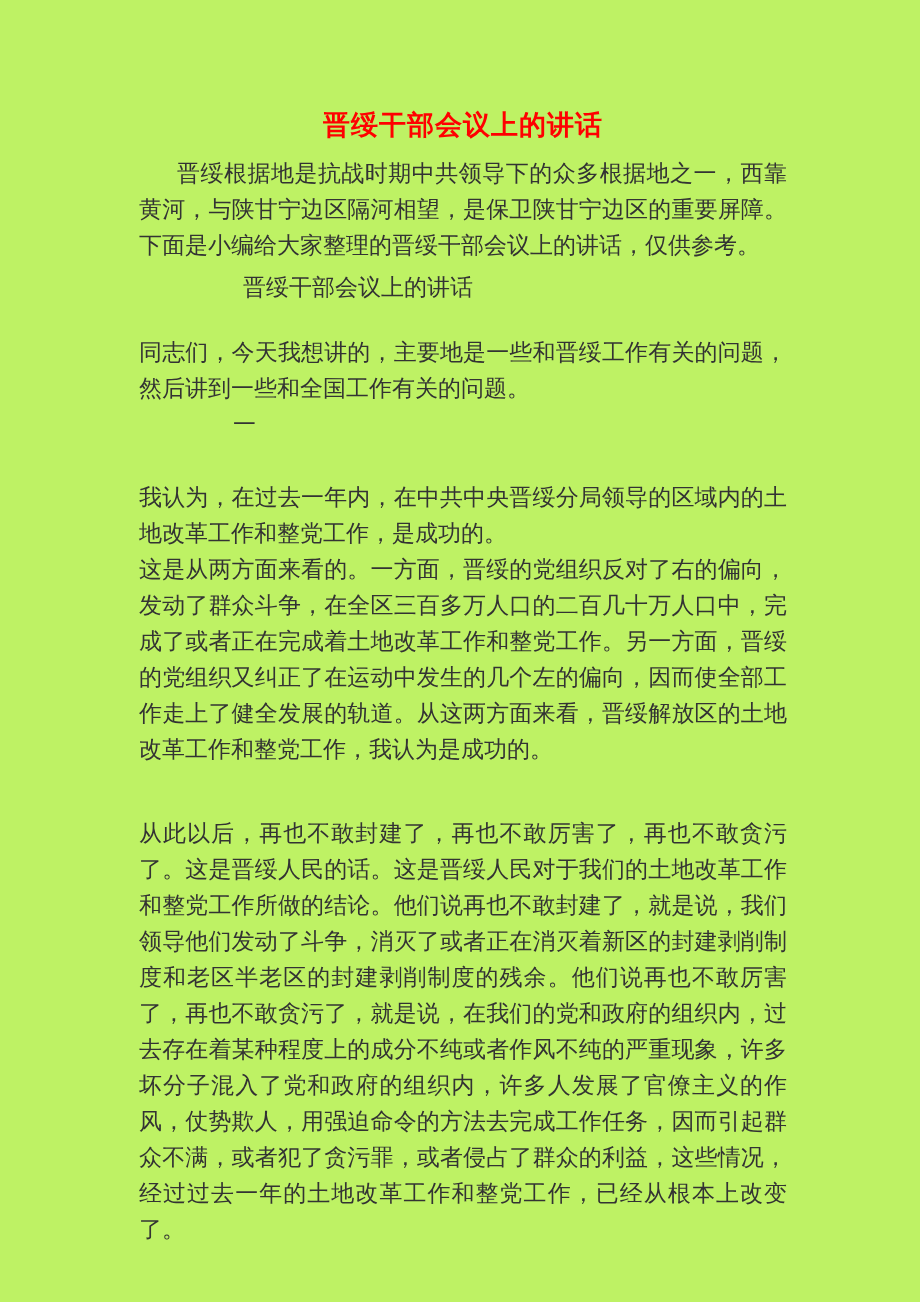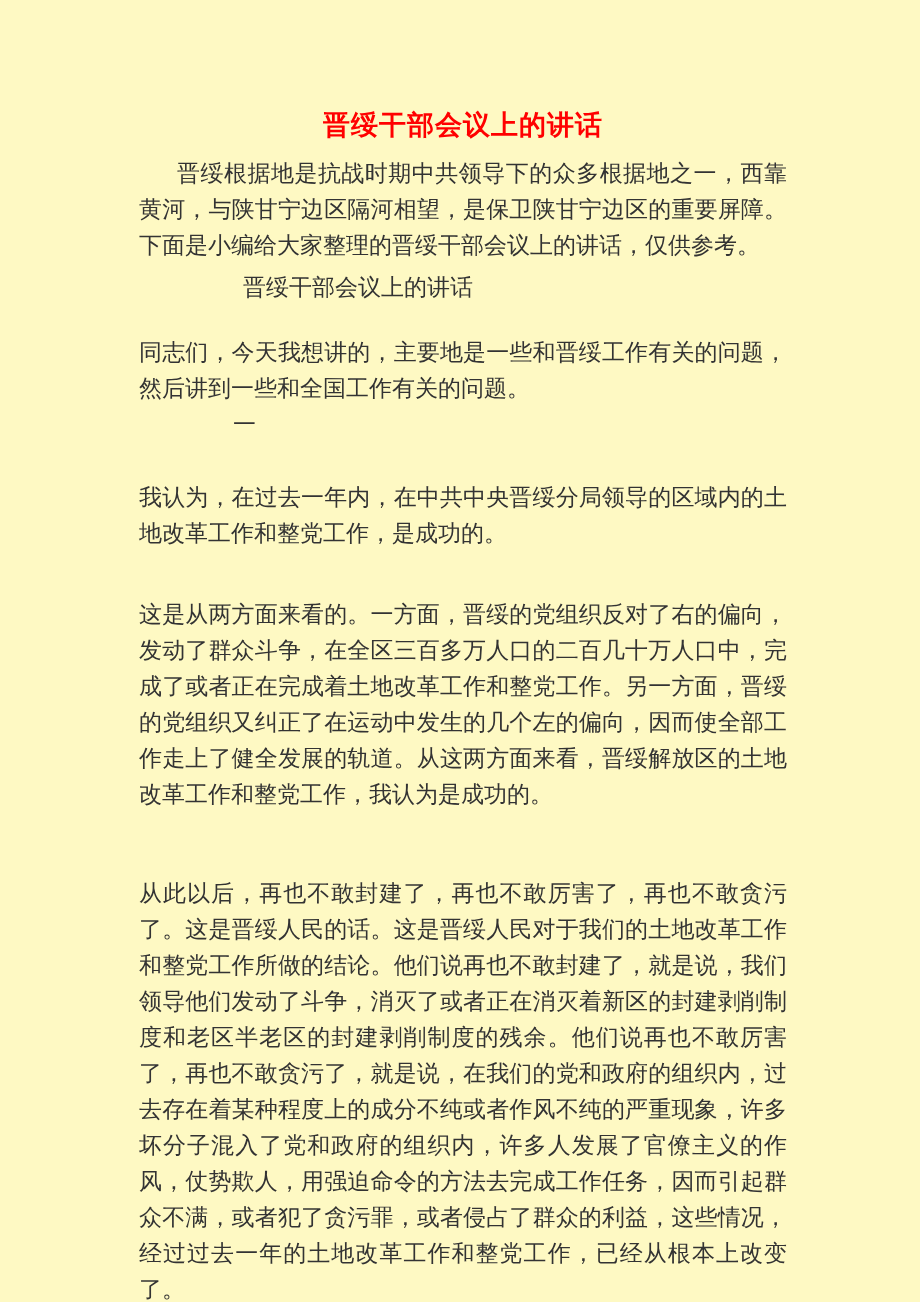--- a/index.html
+++ b/index.html
@@ -4,21 +4,21 @@
 <style>
   html, body {
     margin: 0;
     padding: 0;
     background: #ffffff;
   }
   .page {
     position: relative;
     width: 920px;
     height: 1302px;
-    background: #fef9c3;
+    background: #bef264;
     overflow: hidden;
     font-family: "Liberation Serif", "DejaVu Serif", serif;
     color: #333333;
   }
   .doc {
     padding: 106px 133px 0 139px;
   }
   .doc-title {
     margin: 0;
     font-family: "Liberation Sans", "DejaVu Sans", sans-serif;
@@ -51,24 +51,23 @@
   }
   .para-section-marker {
     margin-top: 0;
     text-indent: 94px;
     text-align: left;
   }
   .para-assessment {
     margin-top: 37px;
   }
   .para-two-aspects {
-    margin-top: 45px;
   }
   .para-conclusion {
-    margin-top: 63px;
+    margin-top: 48px;
   }
 </style>
 </head>
 <body>
 
 <div class="page">
   <div class="doc">
 
     <h1 class="doc-title">晋绥干部会议上的讲话</h1>
 

